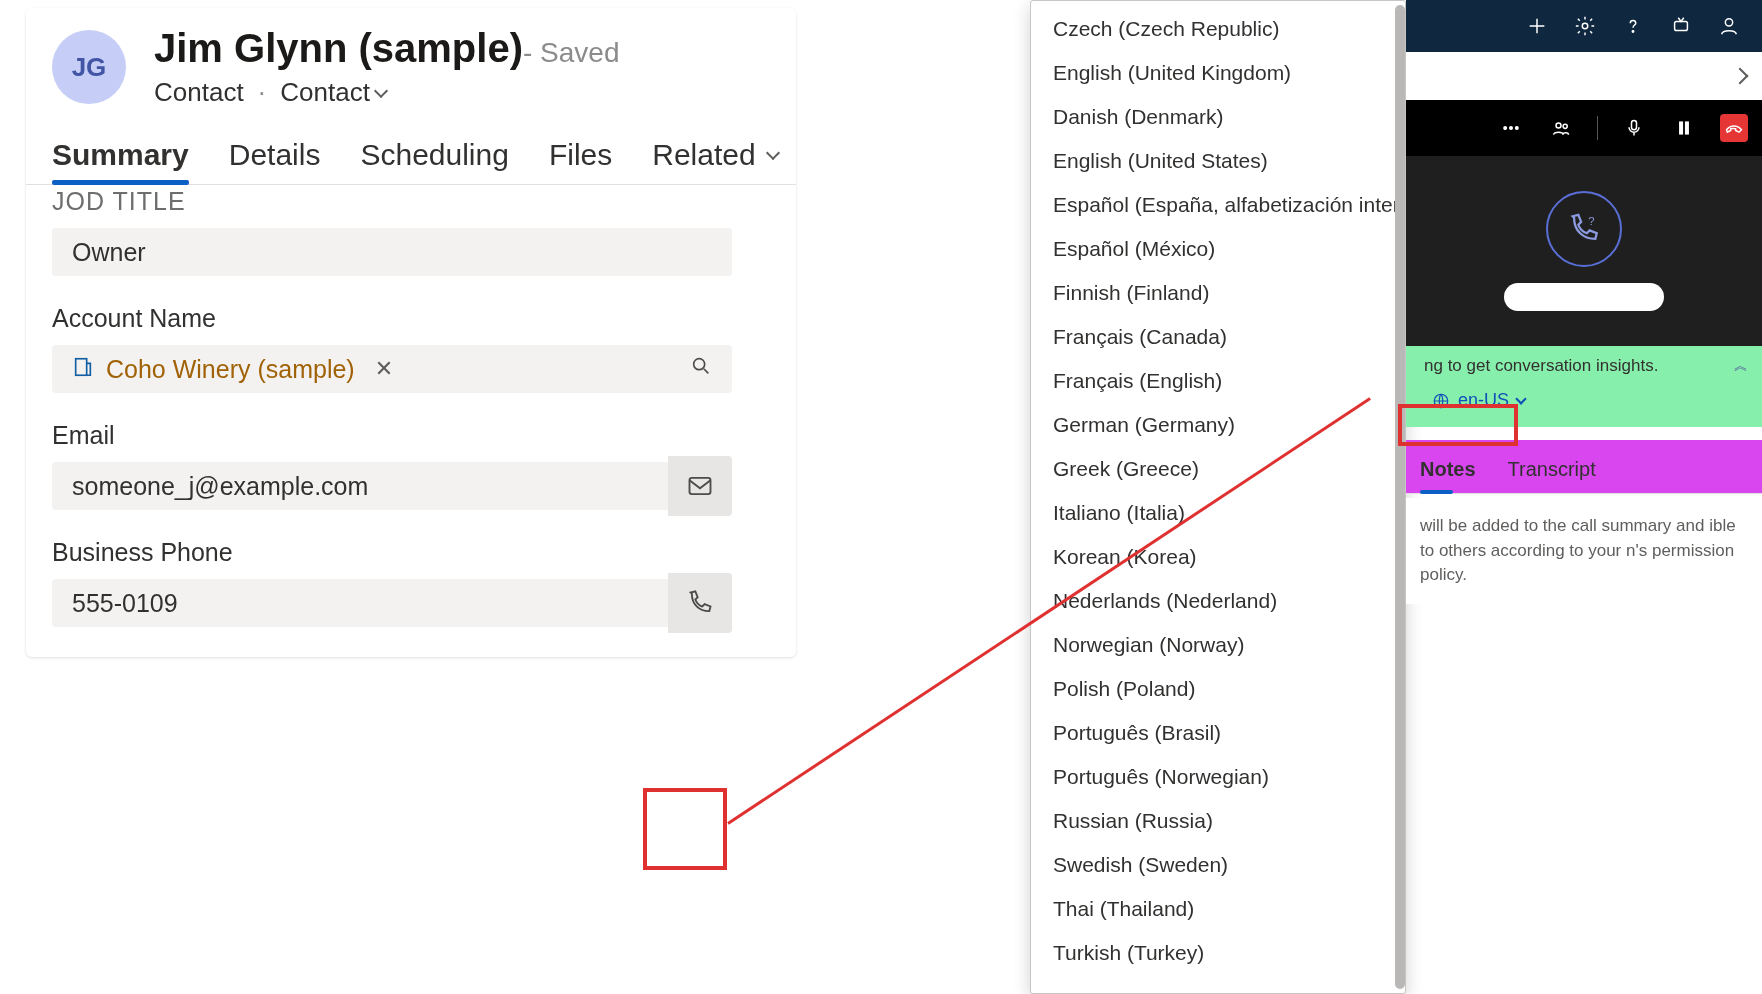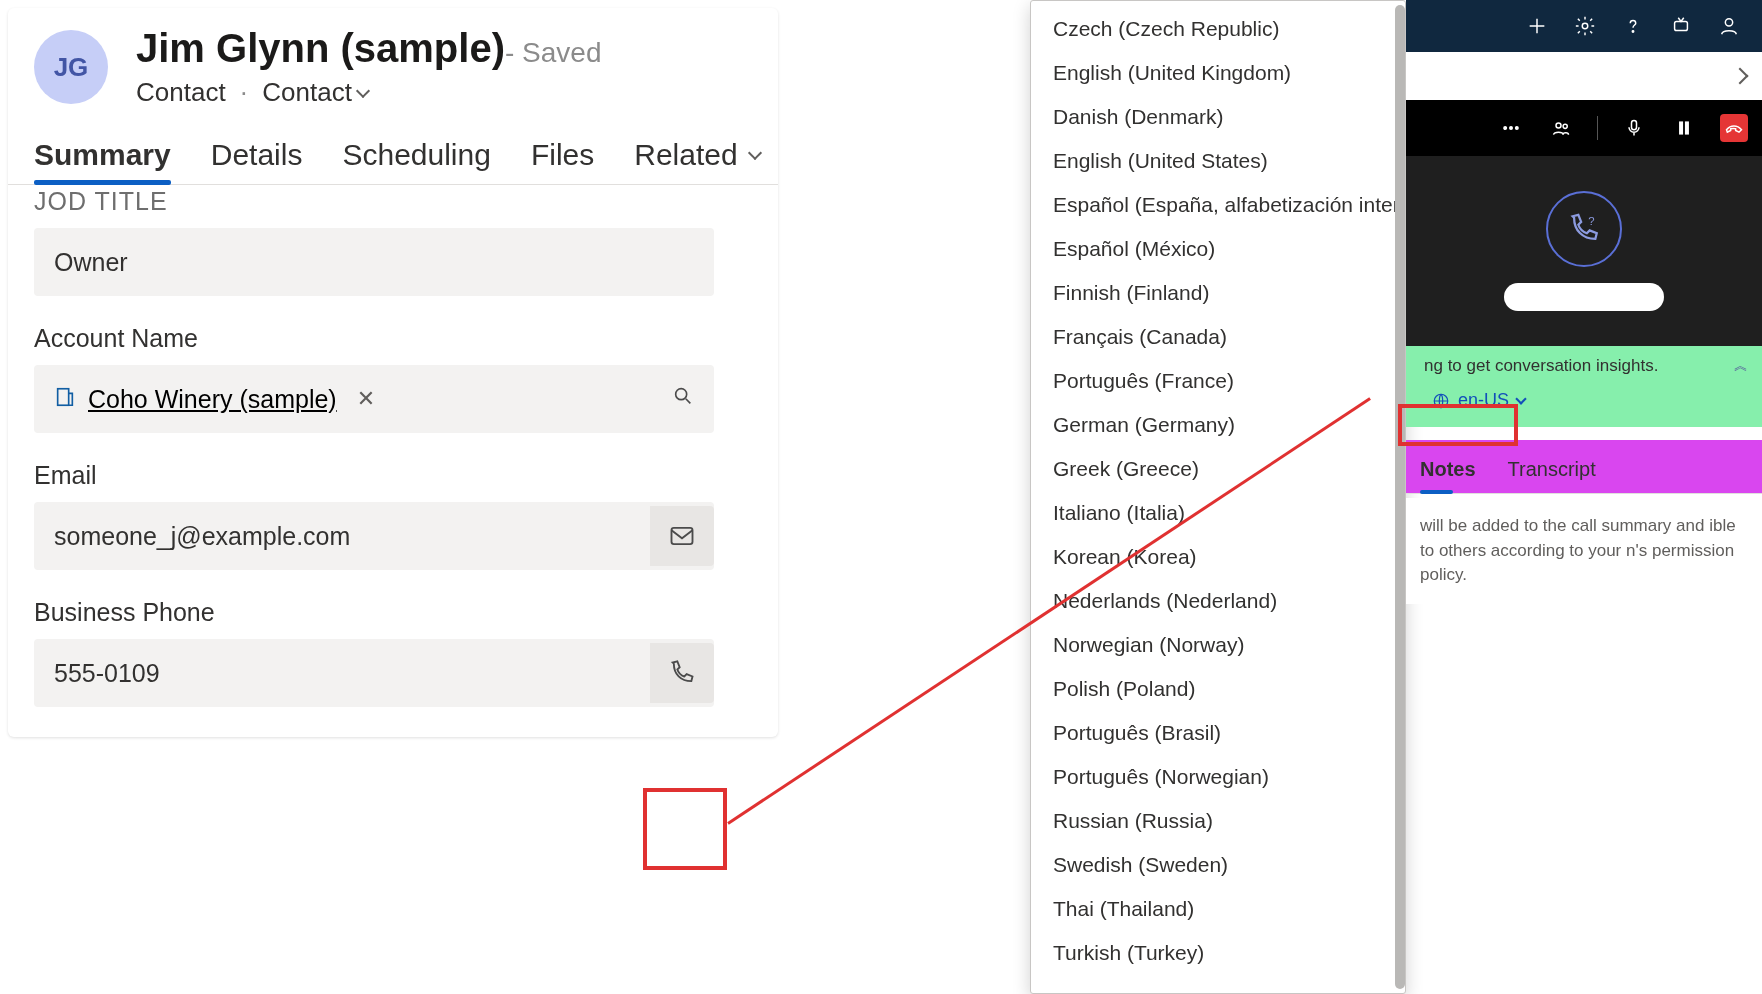--- a/index.html
+++ b/index.html
@@ -10,21 +10,21 @@
     height: 994px;
     position: relative;
     overflow: hidden;
     font-size: 16px;
     color: #323130;
   }
 
   
   .contact-panel {
     position: absolute;
-    left: 8px;
+    left: 26px;
     top: 8px;
     width: 770px;
     background: #fff;
     border-radius: 6px;
     box-shadow: 0 1px 3px rgba(0,0,0,0.12);
   }
   .contact-header {
     display: flex;
     align-items: center;
     padding: 18px 26px 0 26px;
@@ -48,25 +48,25 @@
 
   .tabs-row{display:flex;gap:40px;padding:30px 26px 0 26px;border-bottom:1px solid #e1dfdd;}
   .tab{font-size:30px;color:#323130;padding-bottom:12px;cursor:pointer;position:relative;}
   .tab.active{font-weight:600;}
   .tab.active::after{content:"";position:absolute;left:0;right:0;bottom:-1px;height:5px;background:#0c5fc4;border-radius:2px;}
   .tab.related{display:flex;align-items:center;gap:12px;}
 
   .form-area{padding:0 26px 30px 26px;}
   .field-label{font-size:25px;color:#323130;margin-top:28px;}
   .field-label.clipped{color:#6e6e6e;margin-top:2px;letter-spacing:1px;}
-  .field-box{margin-top:12px;background:#f3f2f1;border-radius:4px;height:68px;display:flex;align-items:center;padding:0 20px;font-size:25px;color:#323130;width:680px;}
+  .field-box{margin-top:12px;background:#f3f2f1;border-radius:4px;height:48px;display:flex;align-items:center;padding:0 20px;font-size:25px;color:#323130;width:680px;}
   .field-box.with-action{justify-content:space-between;padding-right:0;}
   .lookup-chip{display:flex;align-items:center;gap:12px;}
   .lookup-icon{color:#0c5fc4;}
-  .lookup-link{color:#000000;text-decoration:underline;}
+  .lookup-link{color:#a16207;}
   .chip-x{font-size:22px;color:#605e5c;margin-left:8px;cursor:pointer;}
   .lookup-search{margin-left:auto;color:#605e5c;font-size:22px;padding-right:20px;}
   .action-btn{width:64px;height:60px;background:#e8e6e4;display:flex;align-items:center;justify-content:center;border-radius:0 4px 4px 0;}
   .action-btn svg{width:28px;height:28px;stroke:#4b4b4b;fill:none;stroke-width:1.6;}
 
   .red-box{position:absolute;border:4px solid #e03131;pointer-events:none;}
   .red-line{position:absolute;background:#e03131;height:3px;transform-origin:left center;pointer-events:none;}
 
   
   .lang-dropdown{
@@ -198,21 +198,21 @@
 <div class="lang-dropdown">
   <div class="lang-list" id="lang-list">
       <div class="lang-item">Czech (Czech Republic)</div>
       <div class="lang-item">English (United Kingdom)</div>
       <div class="lang-item">Danish (Denmark)</div>
       <div class="lang-item">English (United States)</div>
       <div class="lang-item">Español (España, alfabetización internacional)</div>
       <div class="lang-item">Español (México)</div>
       <div class="lang-item">Finnish (Finland)</div>
       <div class="lang-item">Français (Canada)</div>
-      <div class="lang-item">Português (France)</div>
+      <div class="lang-item">Français (English)</div>
       <div class="lang-item">German (Germany)</div>
       <div class="lang-item">Greek (Greece)</div>
       <div class="lang-item">Italiano (Italia)</div>
       <div class="lang-item">Korean (Korea)</div>
       <div class="lang-item">Nederlands (Nederland)</div>
       <div class="lang-item">Norwegian (Norway)</div>
       <div class="lang-item">Polish (Poland)</div>
       <div class="lang-item">Português (Brasil)</div>
       <div class="lang-item">Português (Norwegian)</div>
       <div class="lang-item">Russian (Russia)</div>

